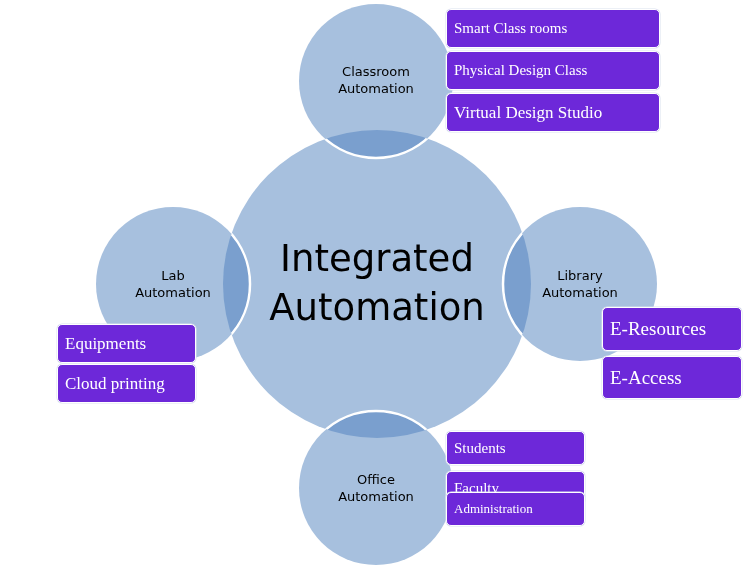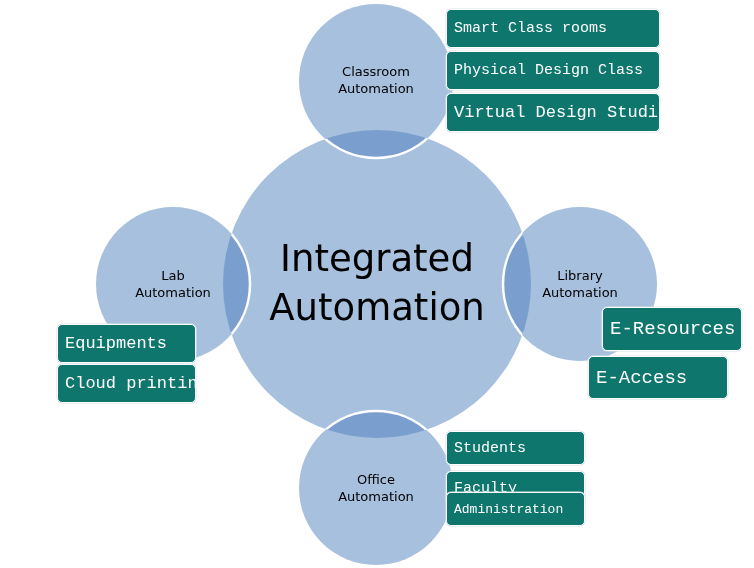--- a/index.html
+++ b/index.html
@@ -1,22 +1,22 @@
 <!DOCTYPE html>
 <html><head>
 <meta charset="utf-8">
 <style>
   html, body { margin: 0; padding: 0; background: #ffffff; }
   body { width: 754px; height: 568px; position: relative; overflow: hidden;
          font-family: "Liberation Sans", "DejaVu Sans", sans-serif; }
   #diagram { position: absolute; left: 0; top: 0; width: 754px; height: 568px; }
   .circle-label { font-family: "DejaVu Sans", sans-serif; fill: #000000; }
-  .box { position: absolute; box-sizing: border-box; background: #0f766e;
+  .box { position: absolute; box-sizing: border-box; background: #6d28d9;
          border: 1.5px solid #ffffff; border-radius: 5px; color: #ffffff;
-         font-family: Liberation Mono, monospace; display: flex; align-items: center;
+         font-family: Liberation Serif, serif; display: flex; align-items: center;
          padding-left: 7px; white-space: nowrap; box-shadow: 0 0 0 0.5px #d9e2ee; }
 </style>
 </head>
 <body>
 
 <svg id="diagram" viewBox="0 0 754 568" xmlns="http://www.w3.org/2000/svg">
   <defs>
     <clipPath id="clip-center">
         <circle cx="377" cy="284" r="154"></circle>
       </clipPath>
@@ -60,17 +60,17 @@
 </svg>
 
 <div class="box" style="left:446px; top:9px; width:214px; height:39px; font-size:15px;">Smart Class rooms</div>
 <div class="box" style="left:446px; top:51px; width:214px; height:39px; font-size:15px;">Physical Design Class</div>
 <div class="box" style="left:446px; top:93px; width:214px; height:39px; font-size:17px;">Virtual Design Studio</div>
 
 <div class="box" style="left:57px; top:324px; width:139px; height:39px; font-size:17px;">Equipments</div>
 <div class="box" style="left:57px; top:364px; width:139px; height:39px; font-size:17px;">Cloud printing</div>
 
 <div class="box" style="left:602px; top:307px; width:140px; height:44px; font-size:19px;">E-Resources</div>
-<div class="box" style="left:588px; top:356px; width:140px; height:43px; font-size:19px;">E-Access</div>
+<div class="box" style="left:602px; top:356px; width:140px; height:43px; font-size:19px;">E-Access</div>
 
 <div class="box" style="left:446px; top:431px; width:139px; height:34px; font-size:15px;">Students</div>
 <div class="box" style="left:446px; top:471px; width:139px; height:34px; font-size:15px;">Faculty</div>
 <div class="box" style="left:446px; top:492px; width:139px; height:34px; font-size:13px;">Administration</div>
 
 </body></html>

